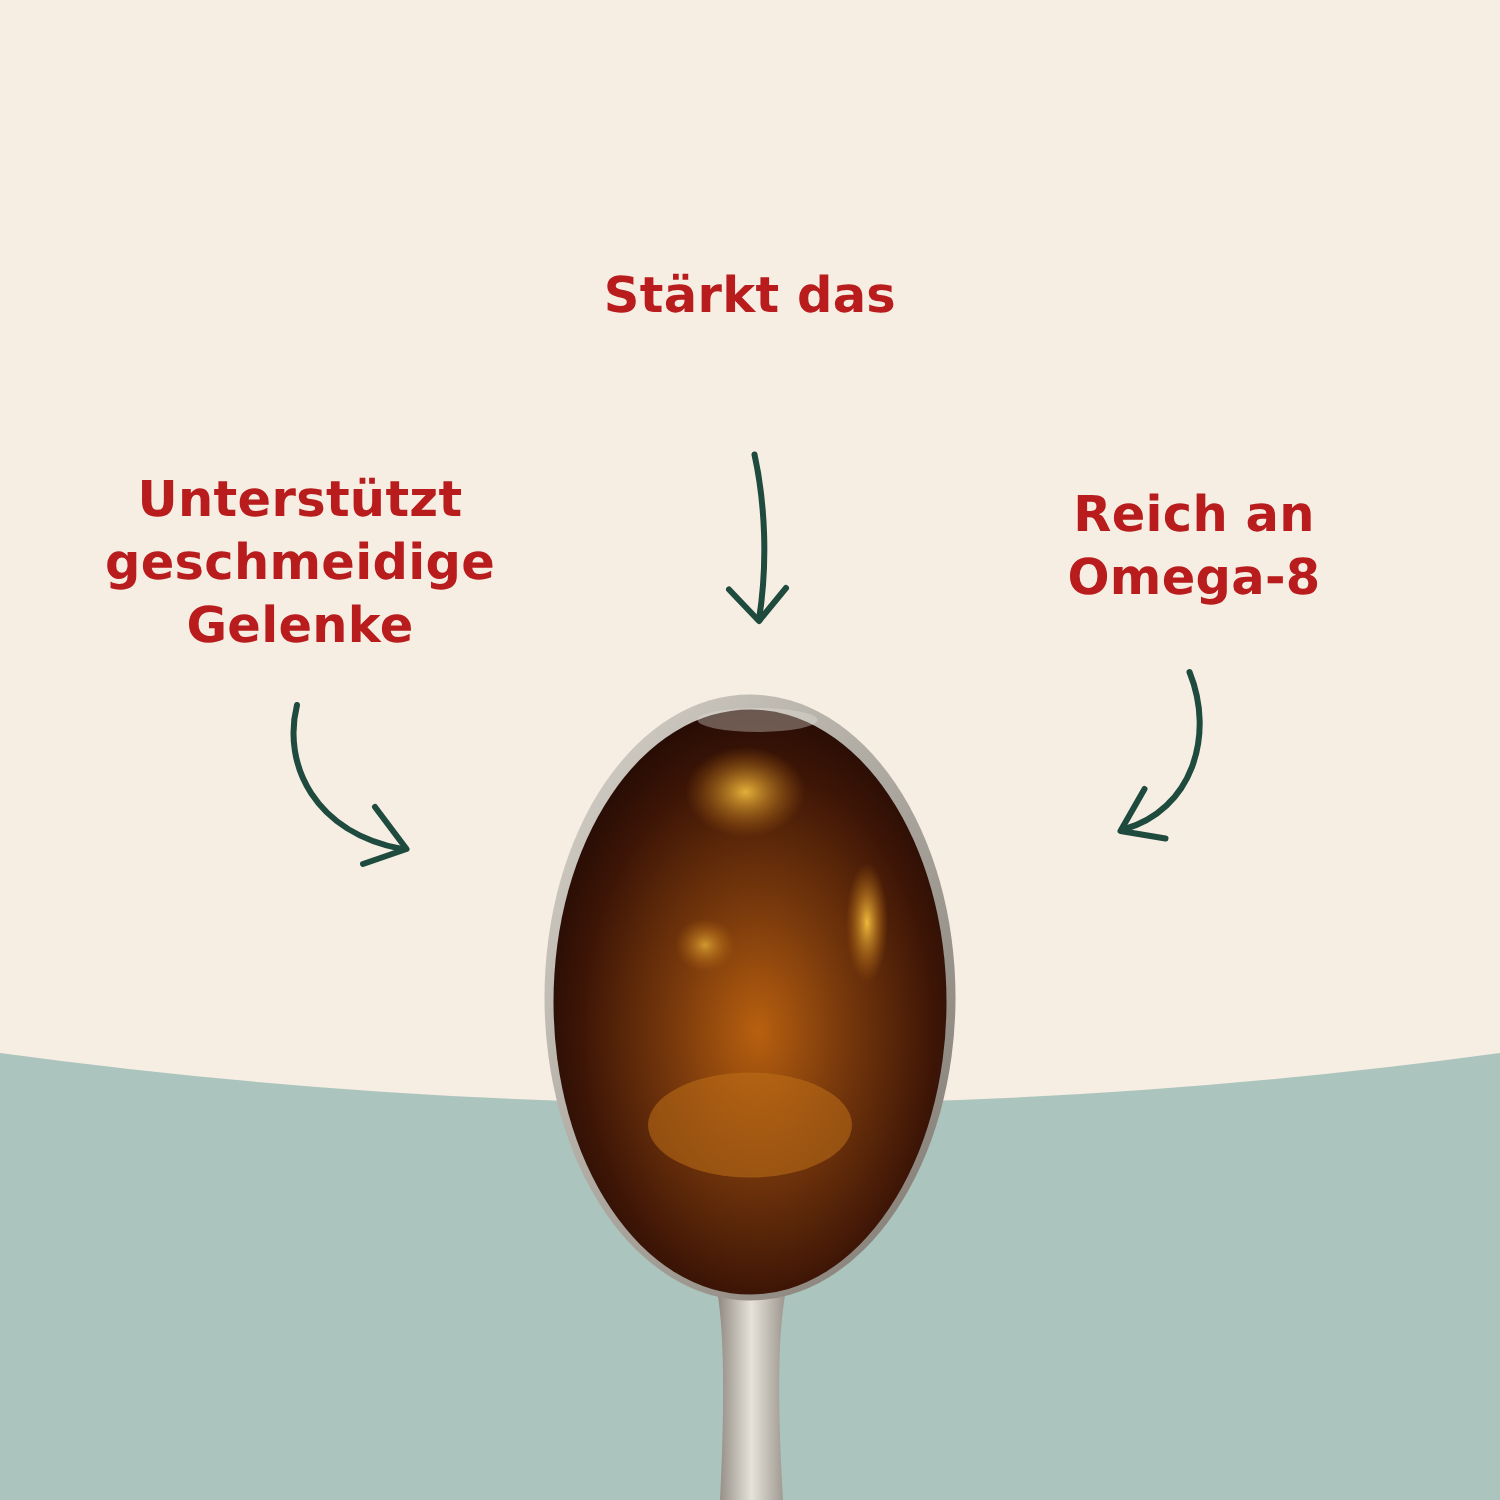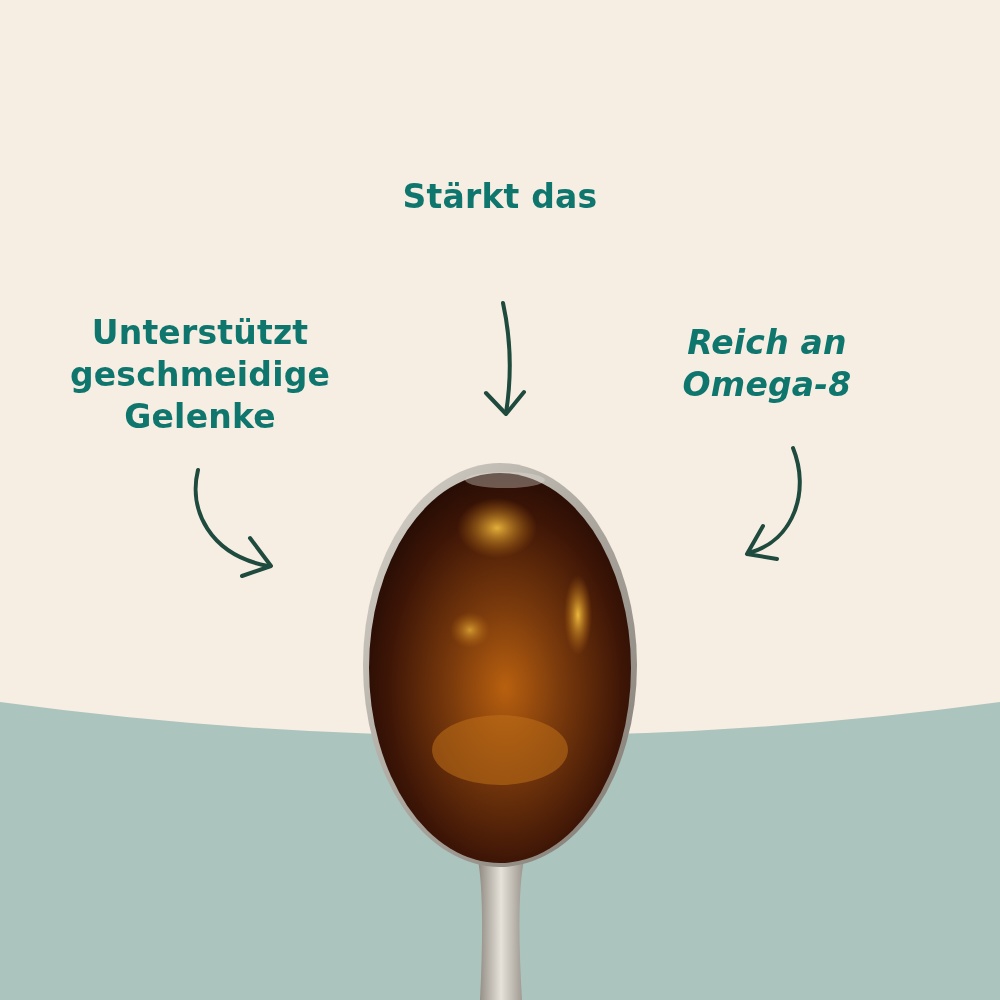--- a/index.html
+++ b/index.html
@@ -3,30 +3,30 @@
   <meta charset="utf-8">
   <style>
     html, body { margin: 0; padding: 0; }
     body { width: 1000px; height: 1000px; overflow: hidden; background: #F6EDE3; }
     .canvas { position: relative; width: 1000px; height: 1000px; background: #F6EDE3; overflow: hidden; }
     .bg-bottom { position: absolute; left: 0; top: 0; width: 1000px; height: 1000px; }
     .label {
       position: absolute;
       font-family: "DejaVu Sans", sans-serif;
       font-weight: bold;
-      color: #0f766e;
+      color: #b91c1c;
       text-align: center;
       font-size: 33px;
       line-height: 42px;
       letter-spacing: 0.2px;
     }
     .label span { display: block; white-space: nowrap; }
     .lbl-top { left: 330px; top: 176px; width: 340px; }
     .lbl-left { left: 30px; top: 312px; width: 340px; }
-    .lbl-right { left: 627px; top: 322px; width: 280px; font-style: italic; }
+    .lbl-right { left: 656px; top: 322px; width: 280px; }
     .arrow { position: absolute; }
     .spoon { position: absolute; left: 0; top: 0; }
   </style>
 </head>
 <body>
 
 <div class="canvas">
 
   <svg class="bg-bottom" width="1000" height="1000" viewBox="0 0 1000 1000">
     <path d="M0,702 Q500,770 1000,702 L1000,1000 L0,1000 Z" fill="#ABC4BD"></path>

